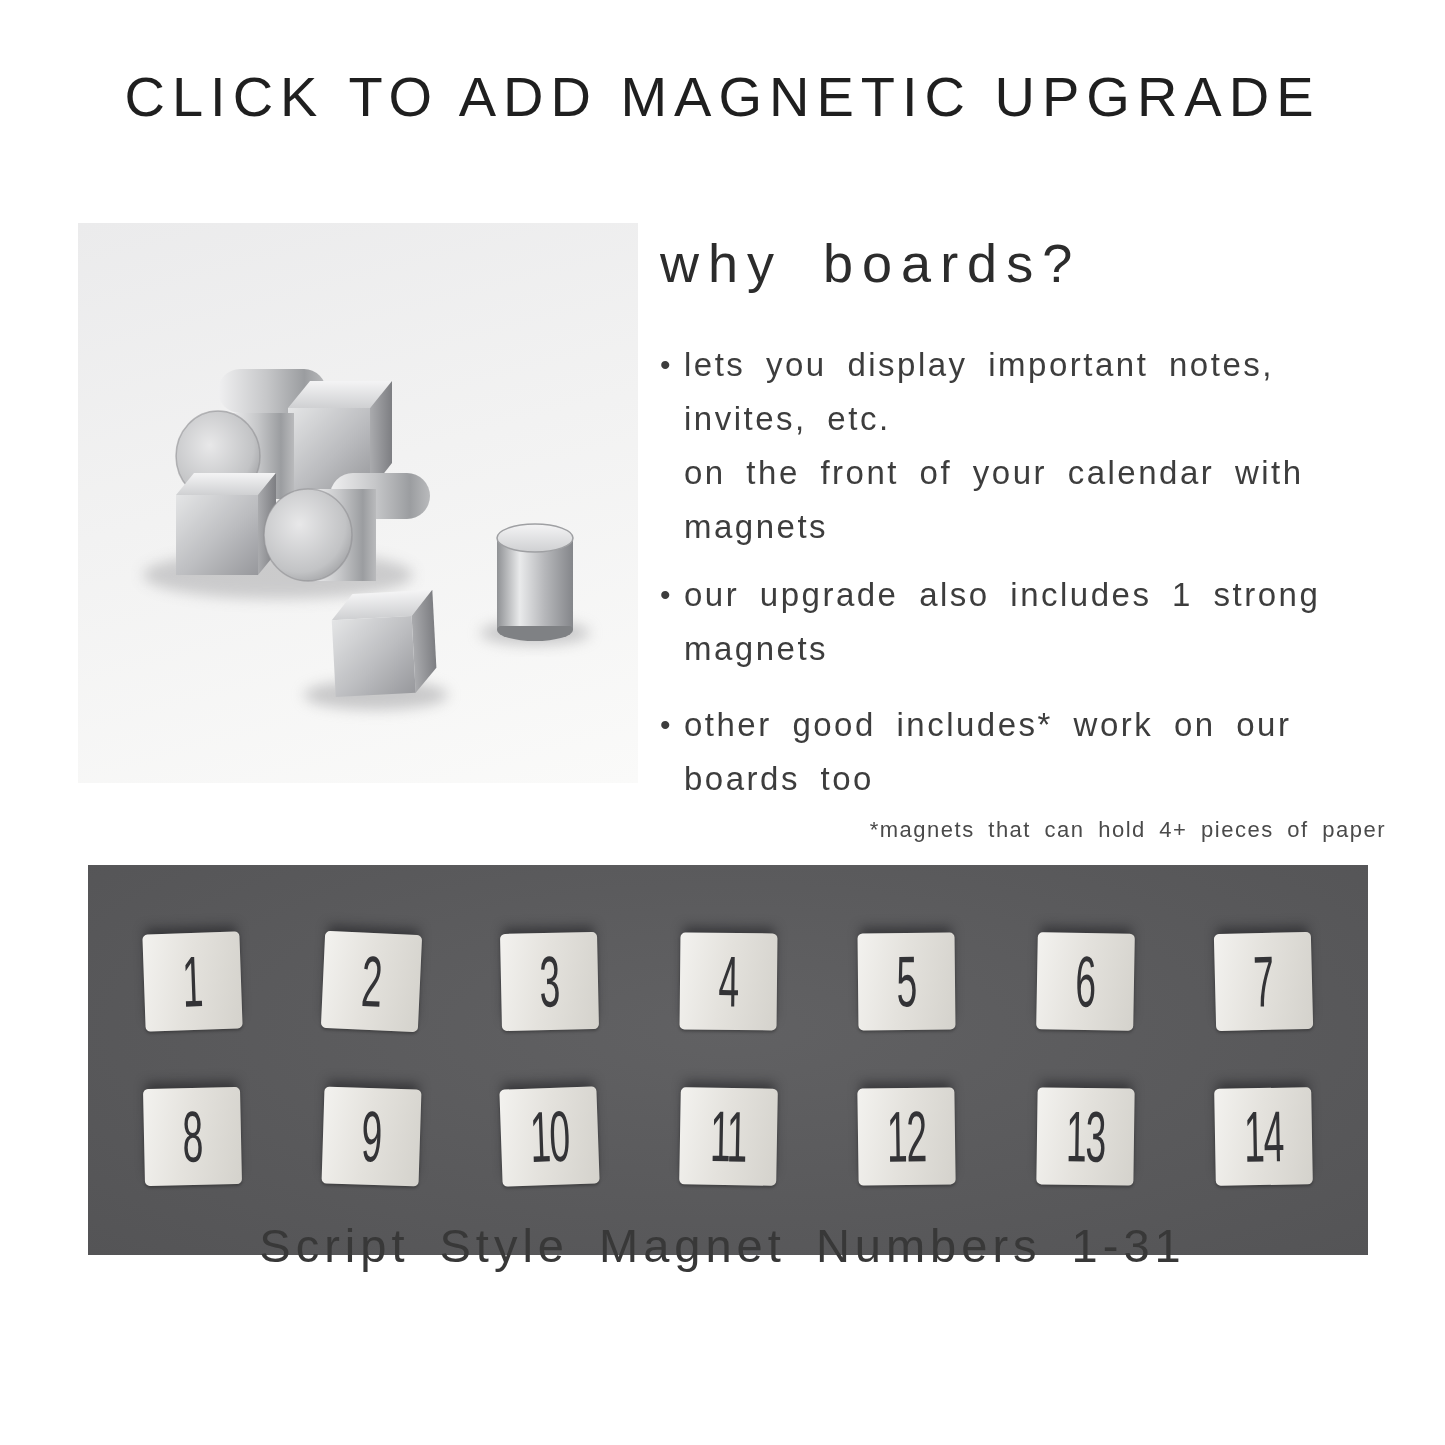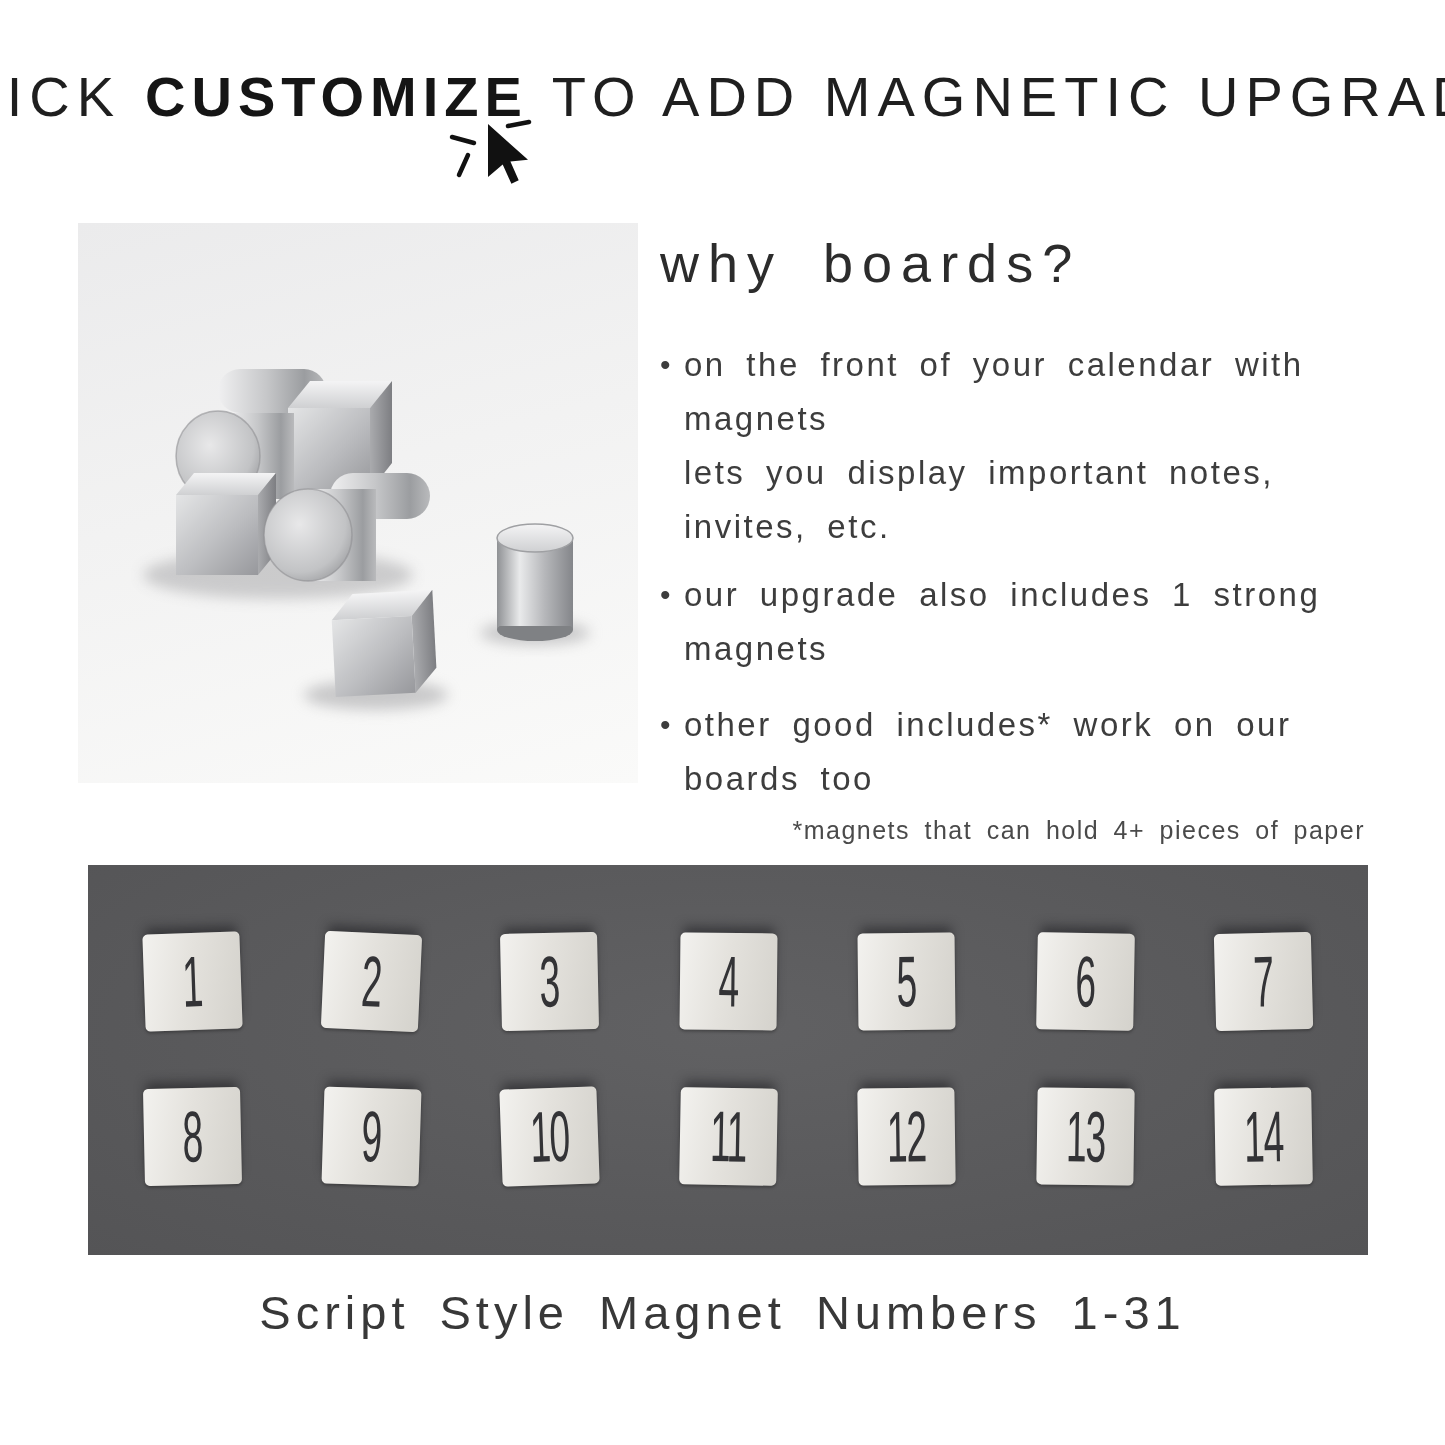--- a/index.html
+++ b/index.html
@@ -25,21 +25,21 @@
   .why h2{margin:0 0 44px 0;font-size:54px;font-weight:300;letter-spacing:9px;
           word-spacing:16px;color:#2c2c2c;line-height:1.15;}
   .why ul{list-style:none;margin:0;padding:0;}
   .why li{position:relative;padding-left:24px;font-size:33px;font-weight:300;
           letter-spacing:2.5px;word-spacing:9px;line-height:54px;color:#3d3d3d;}
   .why li .dot{position:absolute;left:0;top:0;font-size:30px;}
   .why .bline{display:block;}
   .li-1{margin-bottom:14px;}
   .li-2{margin-bottom:22px;}
   .li-3{margin-bottom:0;}
-  .footnote{margin:6px 40px 26px 0;text-align:right;font-size:25px;letter-spacing:1.5px;
+  .footnote{margin:6px 19px 26px 0;text-align:right;font-size:22px;letter-spacing:1.5px;
             word-spacing:6px;color:#4a4a4a;line-height:36px;}
 
   
   .board{position:absolute;left:88px;top:865px;width:1280px;height:390px;
          background:radial-gradient(ellipse at 50% 42%,#616163 0%,#59595b 60%,#545456 100%);
          display:flex;flex-direction:column;justify-content:flex-start;
          padding:0;box-sizing:border-box;}
   .tile-row{display:flex;justify-content:space-between;padding:0 56px;}
   .tile-row.row1{margin-top:68px;}
   .tile-row.row2{margin-top:58px;}
@@ -58,40 +58,31 @@
   .row1 .tile:nth-child(7){transform:rotate(-1.4deg);}
   .row2 .tile:nth-child(1){transform:rotate(-1.2deg);}
   .row2 .tile:nth-child(2){transform:rotate(1.8deg);}
   .row2 .tile:nth-child(3){transform:rotate(-2deg);}
   .row2 .tile:nth-child(4){transform:rotate(1deg);}
   .row2 .tile:nth-child(5){transform:rotate(-0.8deg);}
   .row2 .tile:nth-child(6){transform:rotate(.8deg);}
   .row2 .tile:nth-child(7){transform:rotate(-1deg);}
 
   
-  .caption{position:absolute;top:1283px;left:0;width:100%;text-align:center;
+  .caption{position:absolute;top:1216px;left:0;width:100%;text-align:center;
            font-size:47px;font-weight:300;letter-spacing:5px;word-spacing:12px;
            color:#383838;line-height:60px;}
 </style>
 </head>
 <body>
 
 <div class="page">
 
   <header class="headline">
     <span class="h-thin">CLICK</span>
-    <span class="h-em-wrap">
-      <span class="h-em">CUSTOMIZE</span>
-      <svg class="cursor-svg" viewBox="0 0 100 70" aria-hidden="true">
-        <line x1="8" y1="19" x2="30" y2="25" stroke="#111" stroke-width="4.5" stroke-linecap="round"></line>
-        <line x1="24" y1="37" x2="15" y2="57" stroke="#111" stroke-width="4.5" stroke-linecap="round"></line>
-        <line x1="64" y1="8" x2="85" y2="4" stroke="#111" stroke-width="4.5" stroke-linecap="round"></line>
-        <polygon points="44,6 44,59 58.7,46.6 67.4,65.8 74.7,62.3 66.4,43.4 84,41.8" fill="#111"></polygon>
-      </svg>
-    </span>
     <span class="h-thin">TO ADD MAGNETIC UPGRADE</span>
   </header>
 
   <div class="photo">
     <svg viewBox="0 0 560 560" aria-hidden="true">
       <defs>
         <linearGradient id="gH" x1="0" y1="0" x2="1" y2="0">
           <stop offset="0" stop-color="#f0f0f1"></stop>
             <stop offset=".45" stop-color="#c6c7c9"></stop>
           <stop offset=".8" stop-color="#9b9da0"></stop>
@@ -158,22 +149,22 @@
       <ellipse cx="457" cy="315" rx="38" ry="14" fill="url(#gTop)"></ellipse>
       <ellipse cx="457" cy="315" rx="38" ry="14" fill="none" stroke="#9fa0a3" stroke-width="1.5"></ellipse>
     </svg>
   </div>
 
   <section class="why">
     <h2>why boards?</h2>
     <ul>
       <li class="li-1">
         <span class="dot">•</span>
+        <span class="bline">lets you display important notes, invites, etc.</span>
         <span class="bline">on the front of your calendar with magnets</span>
-        <span class="bline">lets you display important notes, invites, etc.</span>
       </li>
       <li class="li-2">
         <span class="dot">•</span>
         <span class="bline">our upgrade also includes 1 strong magnets</span>
       </li>
       <li class="li-3">
         <span class="dot">•</span>
         <span class="bline">other good includes* work on our boards too</span>
       </li>
     </ul>

